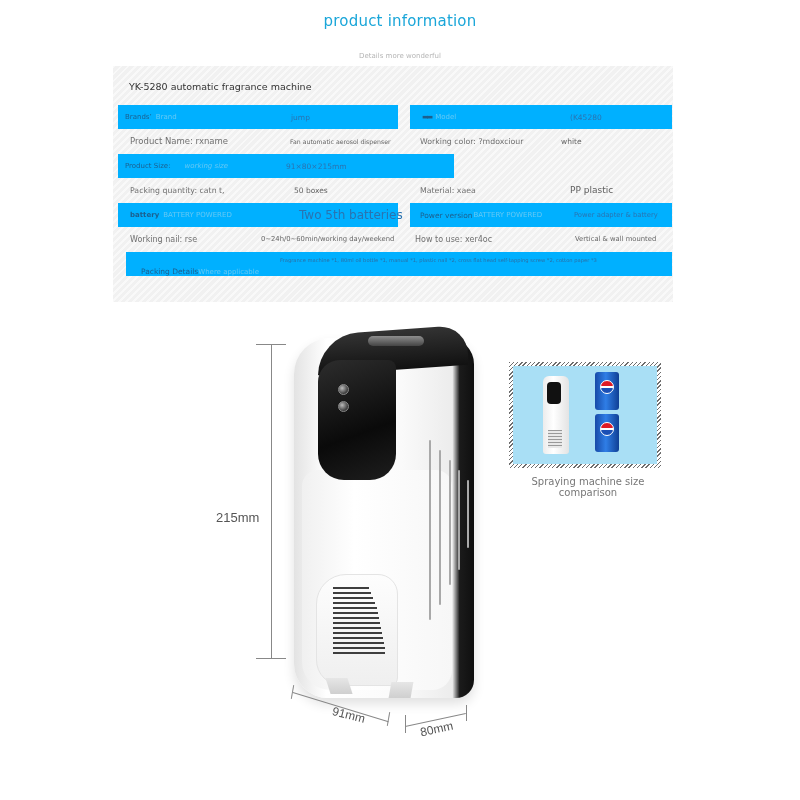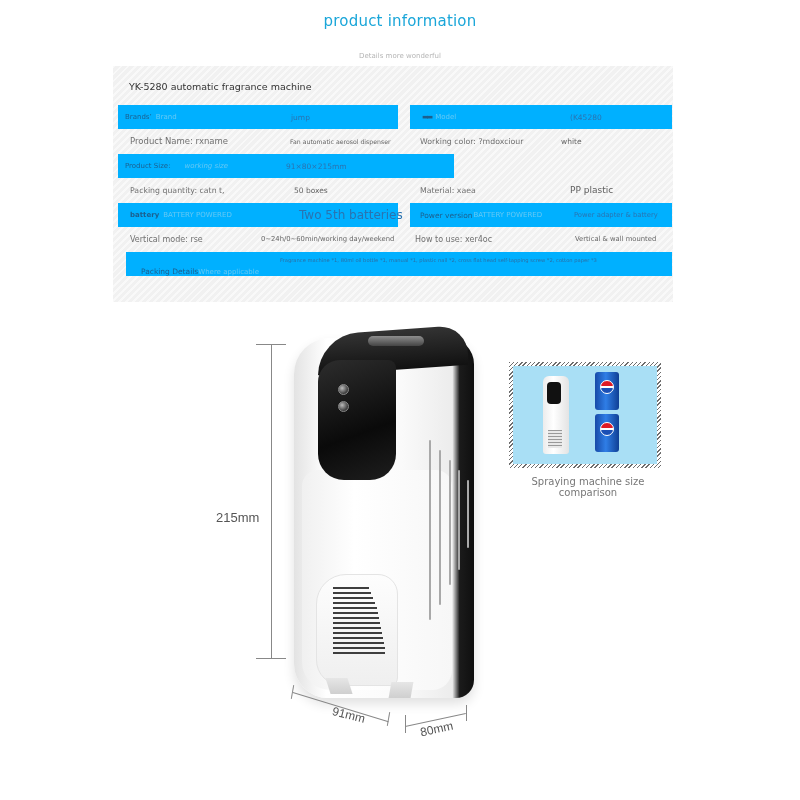--- a/index.html
+++ b/index.html
@@ -180,21 +180,21 @@
   </div>
   <div class="row blue" style="left:297px; top:137px; width:262px;">
     <div class="cell" style="left:10px;">
       <span class="lbl-blue" style="font-size:7.5px;">Power version</span>
       <span class="ghost" style="margin-left:1px;">BATTERY POWERED</span>
     </div>
     <div class="cell val-blue" style="left:164px; font-size:6.8px;">Power adapter &amp; battery</div>
   </div>
 
   <div class="row" style="left:5px; top:161px; width:280px;">
-    <div class="cell lbl-grey" style="left:12px; font-size:8px;">Vertical mode: rse</div>
+    <div class="cell lbl-grey" style="left:12px; font-size:8px;">Working nail: rse</div>
     <div class="cell val-grey" style="left:143px; font-size:6.8px;">0~24h/0~60min/working day/weekend</div>
   </div>
   <div class="row" style="left:297px; top:161px; width:262px;">
     <div class="cell lbl-grey" style="left:5px; font-size:8px;">How to use: xer4oc</div>
     <div class="cell val-grey" style="left:165px; font-size:6.8px;">Vertical &amp; wall mounted</div>
   </div>
 
   <div class="row blue" style="left:13px; top:186px; width:546px;">
     <div class="cell" style="left:15px;align-items:flex-end;">
       <span class="lbl-blue" style="font-size:7.5px;">Packing Details</span>

